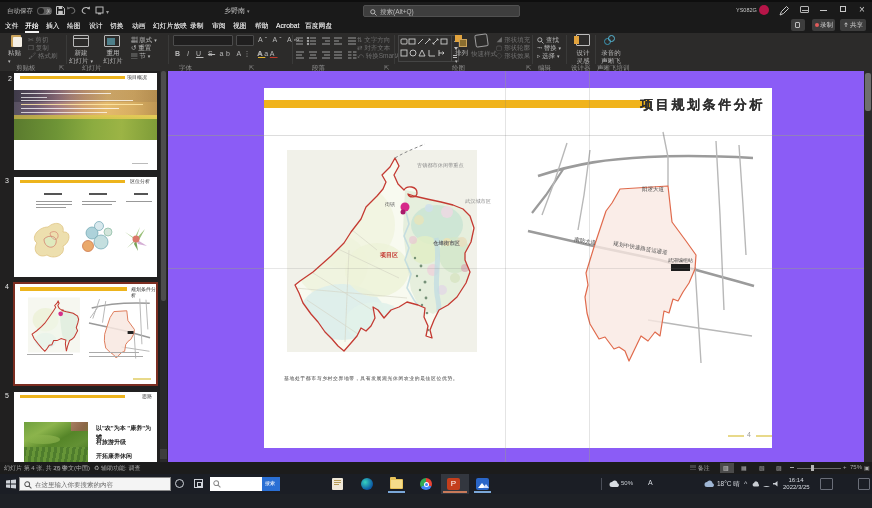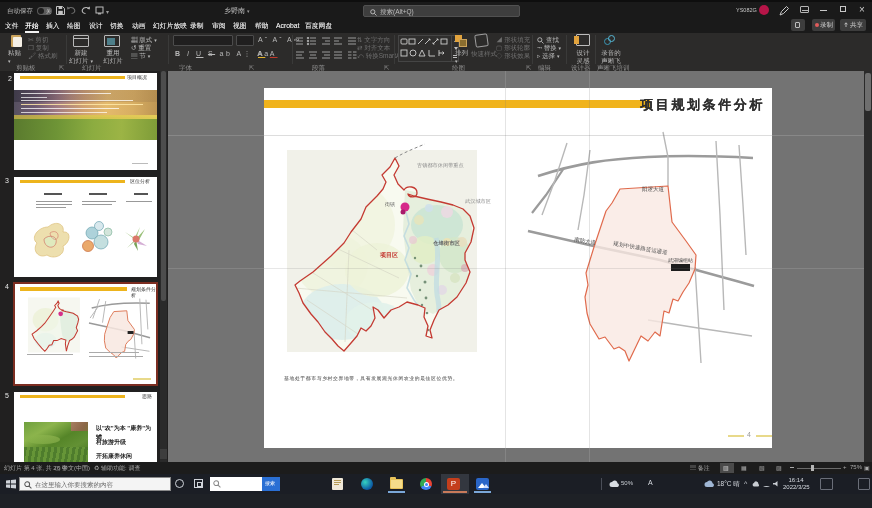--- a/index.html
+++ b/index.html
@@ -219,21 +219,21 @@
     <div class="abs glabel" style="left:249px;top:30px;">⇱</div>
     <div class="abs glabel" style="left:312px;top:30px;">段落</div>
     <div class="abs glabel" style="left:384px;top:30px;">⇱</div>
     <div class="abs glabel" style="left:452px;top:30px;">绘图</div>
     <div class="abs glabel" style="left:526px;top:30px;">⇱</div>
     <div class="abs glabel" style="left:538px;top:30px;">编辑</div>
     <div class="abs glabel" style="left:571px;top:30px;">设计器</div>
     <div class="abs glabel" style="left:597px;top:30px;">声晰飞培训</div>
   </div>
 
-  <div class="abs" style="left:0;top:71px;width:872px;height:391px;background:#737373;">
+  <div class="abs" style="left:0;top:71px;width:872px;height:391px;background:#8b5cf6;">
 
     <div class="abs" style="left:0;top:0;width:168px;height:391px;background:#212020;"></div>
 
     <div class="abs" style="left:8px;top:4px;color:#e8e8e8;font-size:7px;">2</div>
     <div class="abs" style="left:14px;top:2px;width:143px;height:97px;background:#ffffff;">
       <div class="abs" style="left:6px;top:3px;width:105px;height:3px;background:#edb41d;"></div>
       <div class="abs" style="left:113px;top:1px;color:#333;font-size:5px;">项目概况</div>
 
       <div class="abs" style="left:0px;top:17px;width:143px;height:50px;background:linear-gradient(94deg,#55505f 0%,#6e5a72 15%,#a07a82 30%,#cfa070 48%,#e4ba6c 64%,#d8ae62 82%,#bb9352 100%);overflow:hidden;">
         <div class="abs" style="left:0;top:27px;width:143px;height:23px;background:linear-gradient(92deg,#5a7a2e,#6e9436 30%,#8cac40 55%,#9cb445 75%,#7e9c38 100%);"></div>

